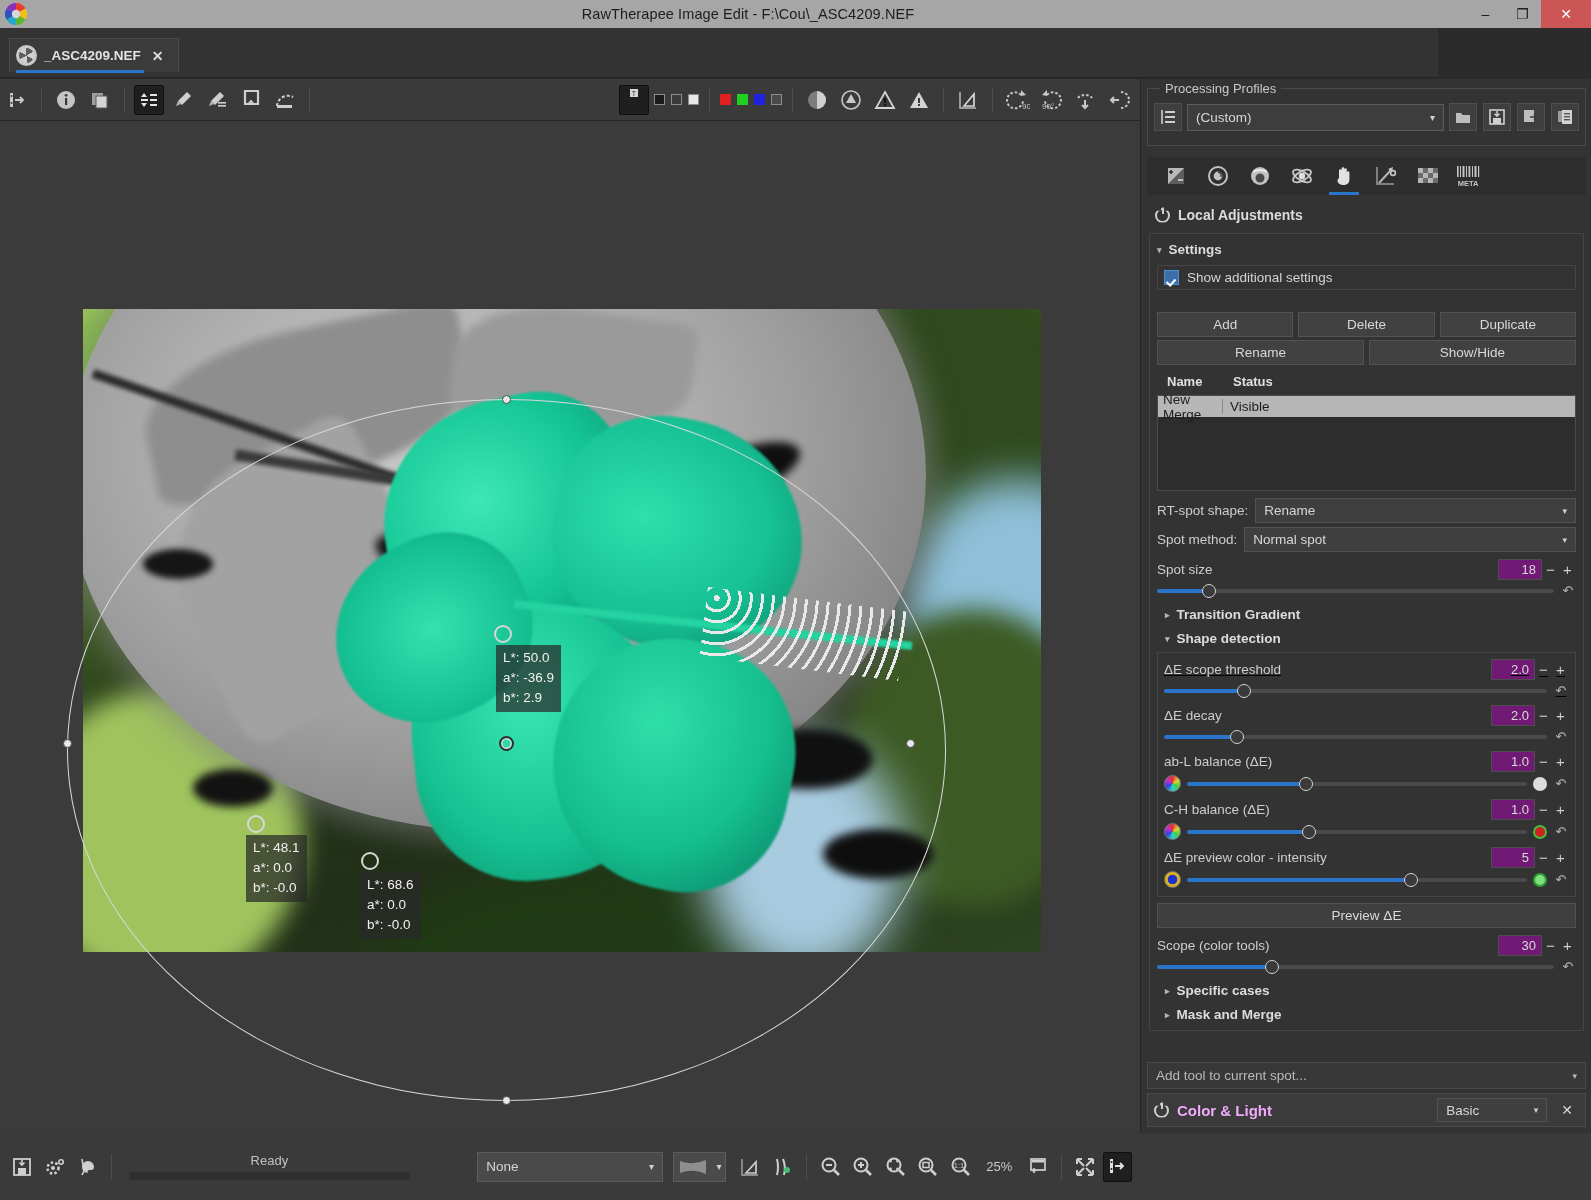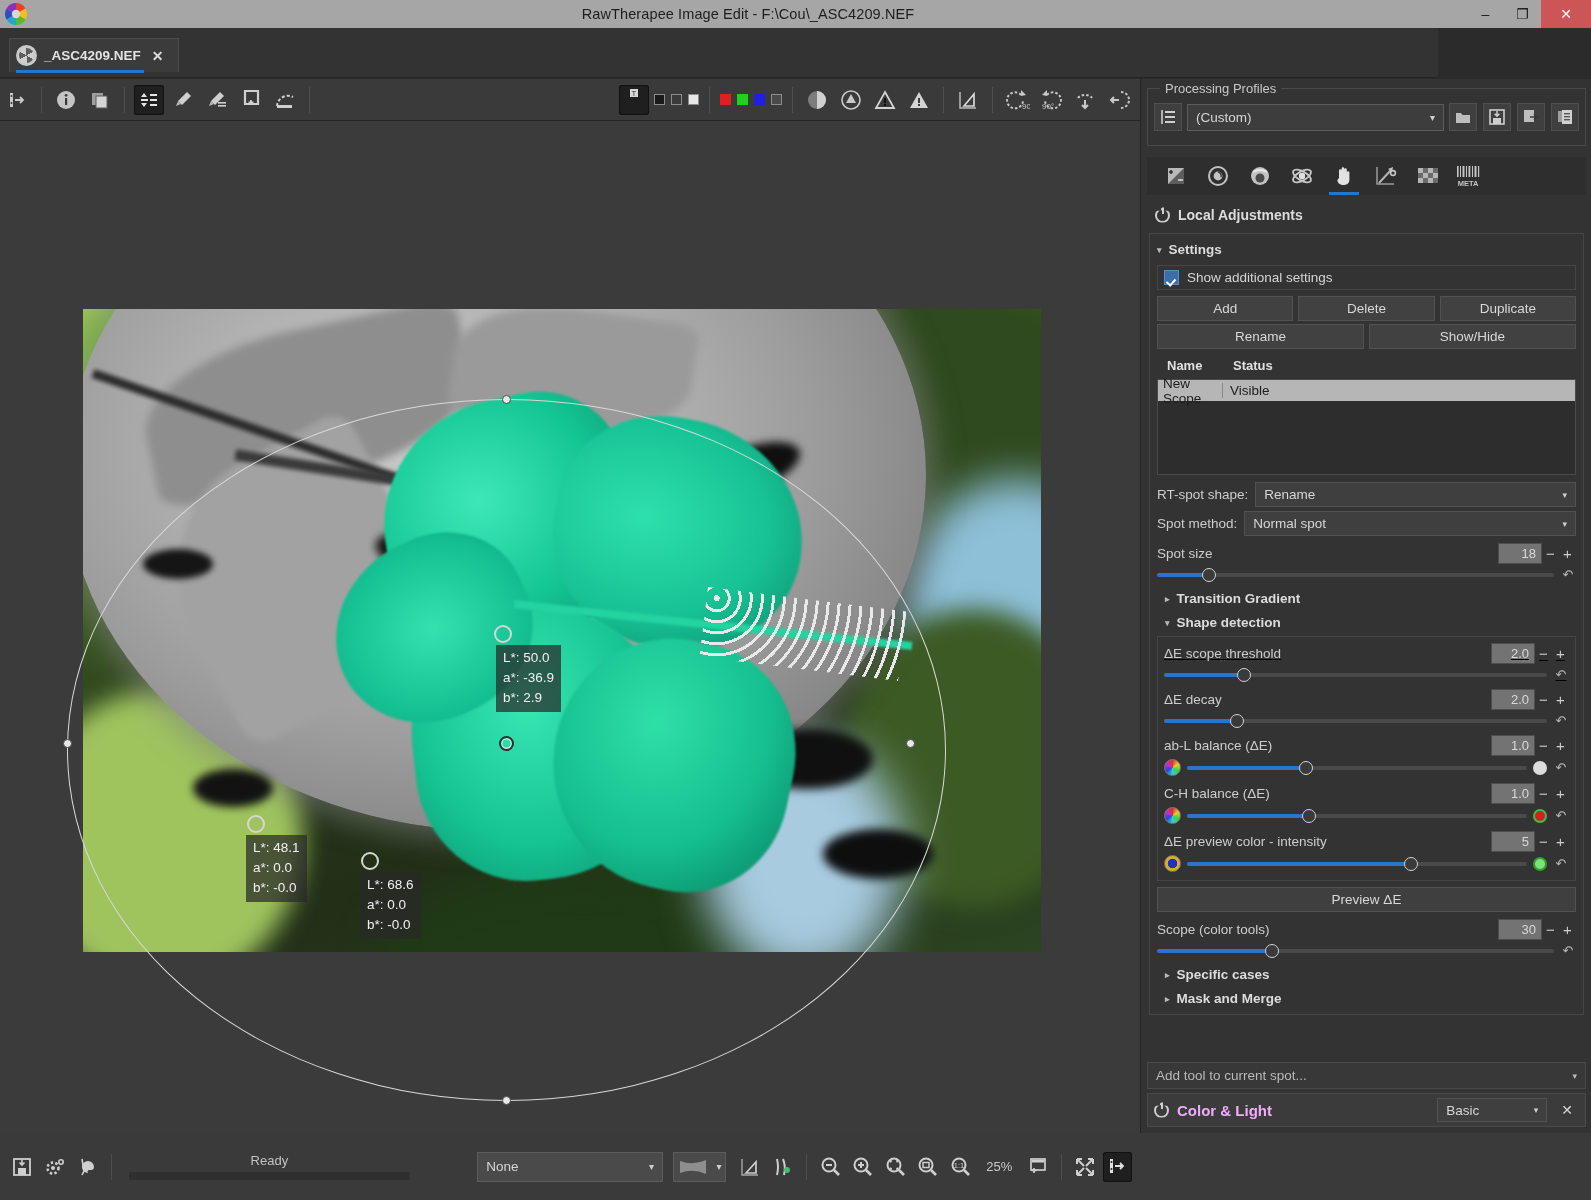--- a/index.html
+++ b/index.html
@@ -142,39 +142,39 @@
   .secthead{
     display:flex;align-items:center;gap:8px;color:#dcdcdc;font-size:14px;font-weight:bold;
   }
   .panelbox{
     border:1px solid #464646; margin:0 6px; padding:8px 7px;
   }
   .chkrow{display:flex;align-items:center;gap:8px;color:#d4d4d4;font-size:13.5px;
     border:1px solid #454545;padding:4px 6px;}
   .chk{width:15px;height:15px;background:#3c6fa8;border:1px solid #4f8fd0;position:relative;}
   .chk::after{content:"";position:absolute;left:3px;top:6px;width:4px;height:7px;border:solid #fff;border-width:0 2px 2px 0;transform:rotate(42deg);}
-  .btnrow{display:flex;gap:5px;margin-top:6px;}
+  .btnrow{display:flex;gap:5px;margin-top:22px;}
   .pbtn{flex:1;height:25px;background:#414141;border:1px solid #525252;color:#d8d8d8;
     font-size:13.5px;display:flex;align-items:center;justify-content:center;}
   .listhdr{display:flex;background:#333;color:#e0e0e0;font-size:13px;font-weight:bold;padding:3px 0 4px 0;}
   .listbox{border:1px solid #4a4a4a;background:#2d2d2d;height:96px;margin-top:2px;}
   .listrow{display:flex;background:#b6b6b6;color:#1d1d1d;font-size:13.5px;height:21px;align-items:center;}
   .lcol1{width:64px;padding-left:5px;}
   .lcol2{flex:1;padding-left:7px;border-left:1px solid #8a8a8a;}
   .lrow-hdr-c1{width:64px;padding-left:10px;}
   .lrow-hdr-c2{flex:1;padding-left:12px;}
   .selrow{display:flex;align-items:center;margin-top:7px;gap:7px;}
   .selrow .lab{color:#cdcdcd;font-size:13.5px;width:auto;}
   .selbox{flex:1;height:25px;background:#3f3f3f;border:1px solid #525252;color:#d6d6d6;
     font-size:13.5px;display:flex;align-items:center;padding:0 8px;}
   .selbox .caret{margin-left:auto;font-size:9px;color:#cfcfcf;}
   .slrow{margin-top:7px;}
   .sltop{display:flex;align-items:center;}
   .sllabel{color:#cdcdcd;font-size:13.5px;flex:1;}
-  .slval{width:44px;height:21px;background:#737373;border:1px solid #4d4d4d;color:#d8d8d8;
+  .slval{width:44px;height:21px;background:#701a75;border:1px solid #4d4d4d;color:#d8d8d8;
      font-size:13px;display:flex;align-items:center;justify-content:flex-end;padding-right:5px;}
   .slpm{width:17px;text-align:center;color:#cfcfcf;font-size:15px;}
   .slbot{display:flex;align-items:center;margin-top:3px;gap:6px;}
   .track{flex:1;height:4px;background:#4a4a4a;border-radius:2px;position:relative;}
   .fill{position:absolute;left:0;top:0;height:4px;background:#2a74c9;border-radius:2px;}
   .knob{position:absolute;top:-5px;width:14px;height:14px;border-radius:50%;
      background:#3a3a3a;border:1.6px solid #d2d2d2;transform:translateX(-7px);}
   .cwheel{width:17px;height:17px;border-radius:50%;flex:0 0 auto;
      background:conic-gradient(#e03030,#e0d030,#3fd03f,#30d0d0,#3040e0,#c030d0,#e03030);
      border:1px solid #777;}
@@ -723,21 +723,21 @@
           <div class="pbtn">Rename</div>
           <div class="pbtn">Show/Hide</div>
         </div>
 
         <div class="listhdr" style="margin-top:6px;">
           <span class="lrow-hdr-c1">Name</span>
           <span class="lrow-hdr-c2">Status</span>
         </div>
         <div class="listbox">
           <div class="listrow">
-            <span class="lcol1">New Scope</span>
+            <span class="lcol1">New Merge</span>
             <span class="lcol2">Visible</span>
           </div>
         </div>
 
 
         <div class="selrow">
           <span class="lab">RT-spot shape:</span>
           <div class="selbox">
             <span>Rename</span>
             <span class="caret">▾</span>

